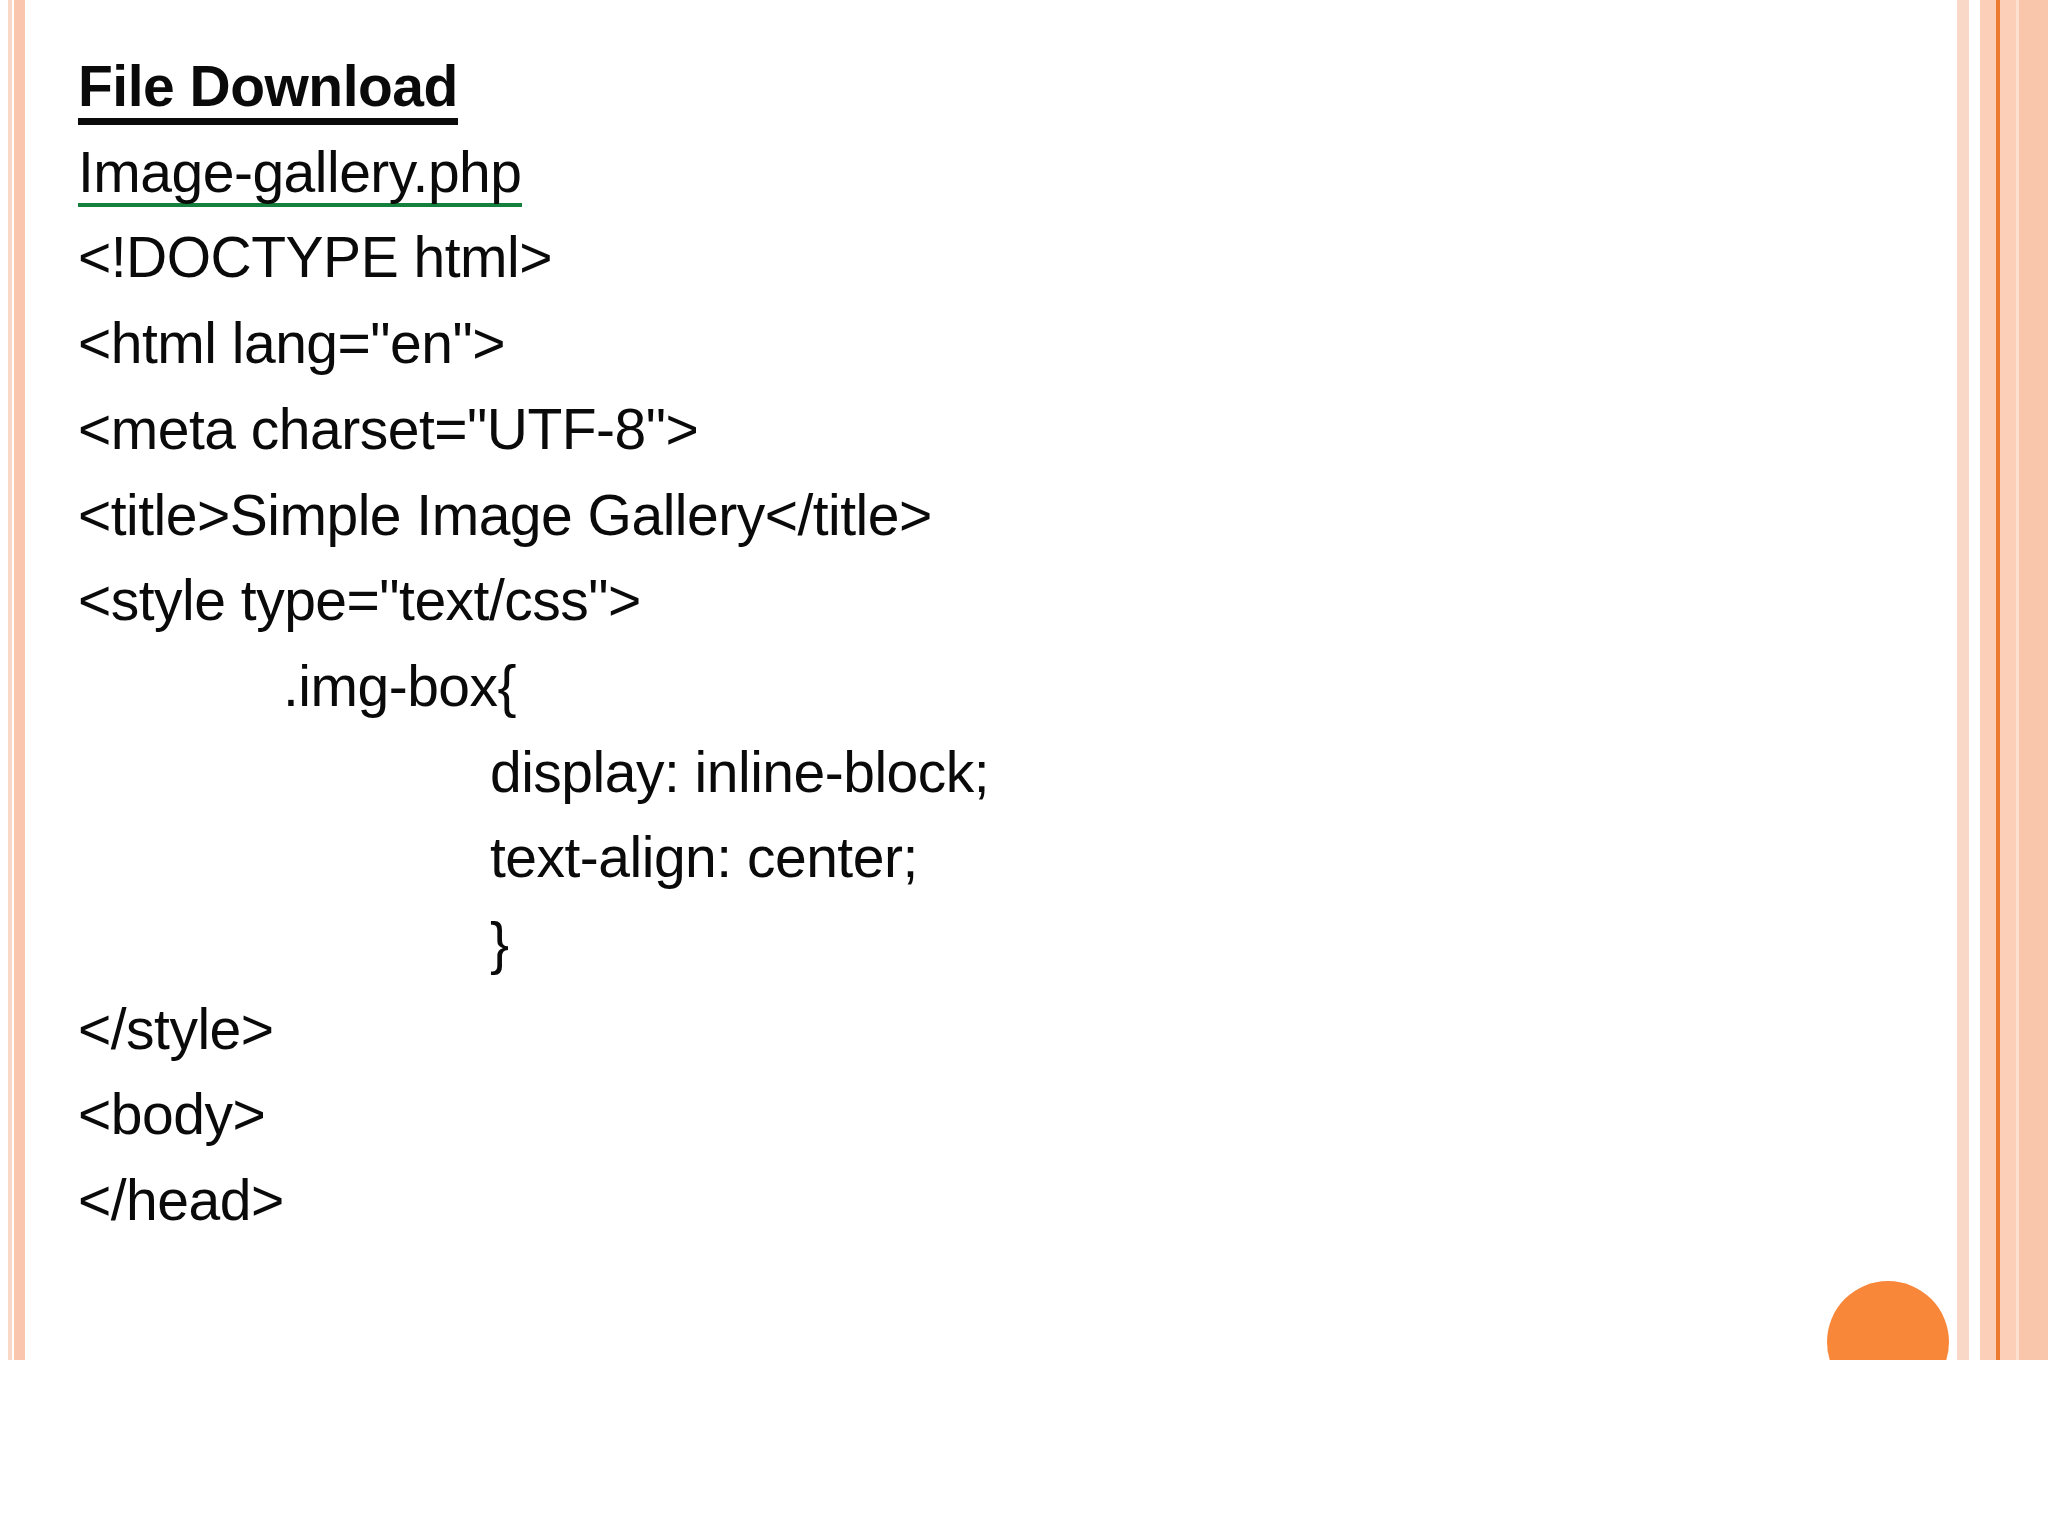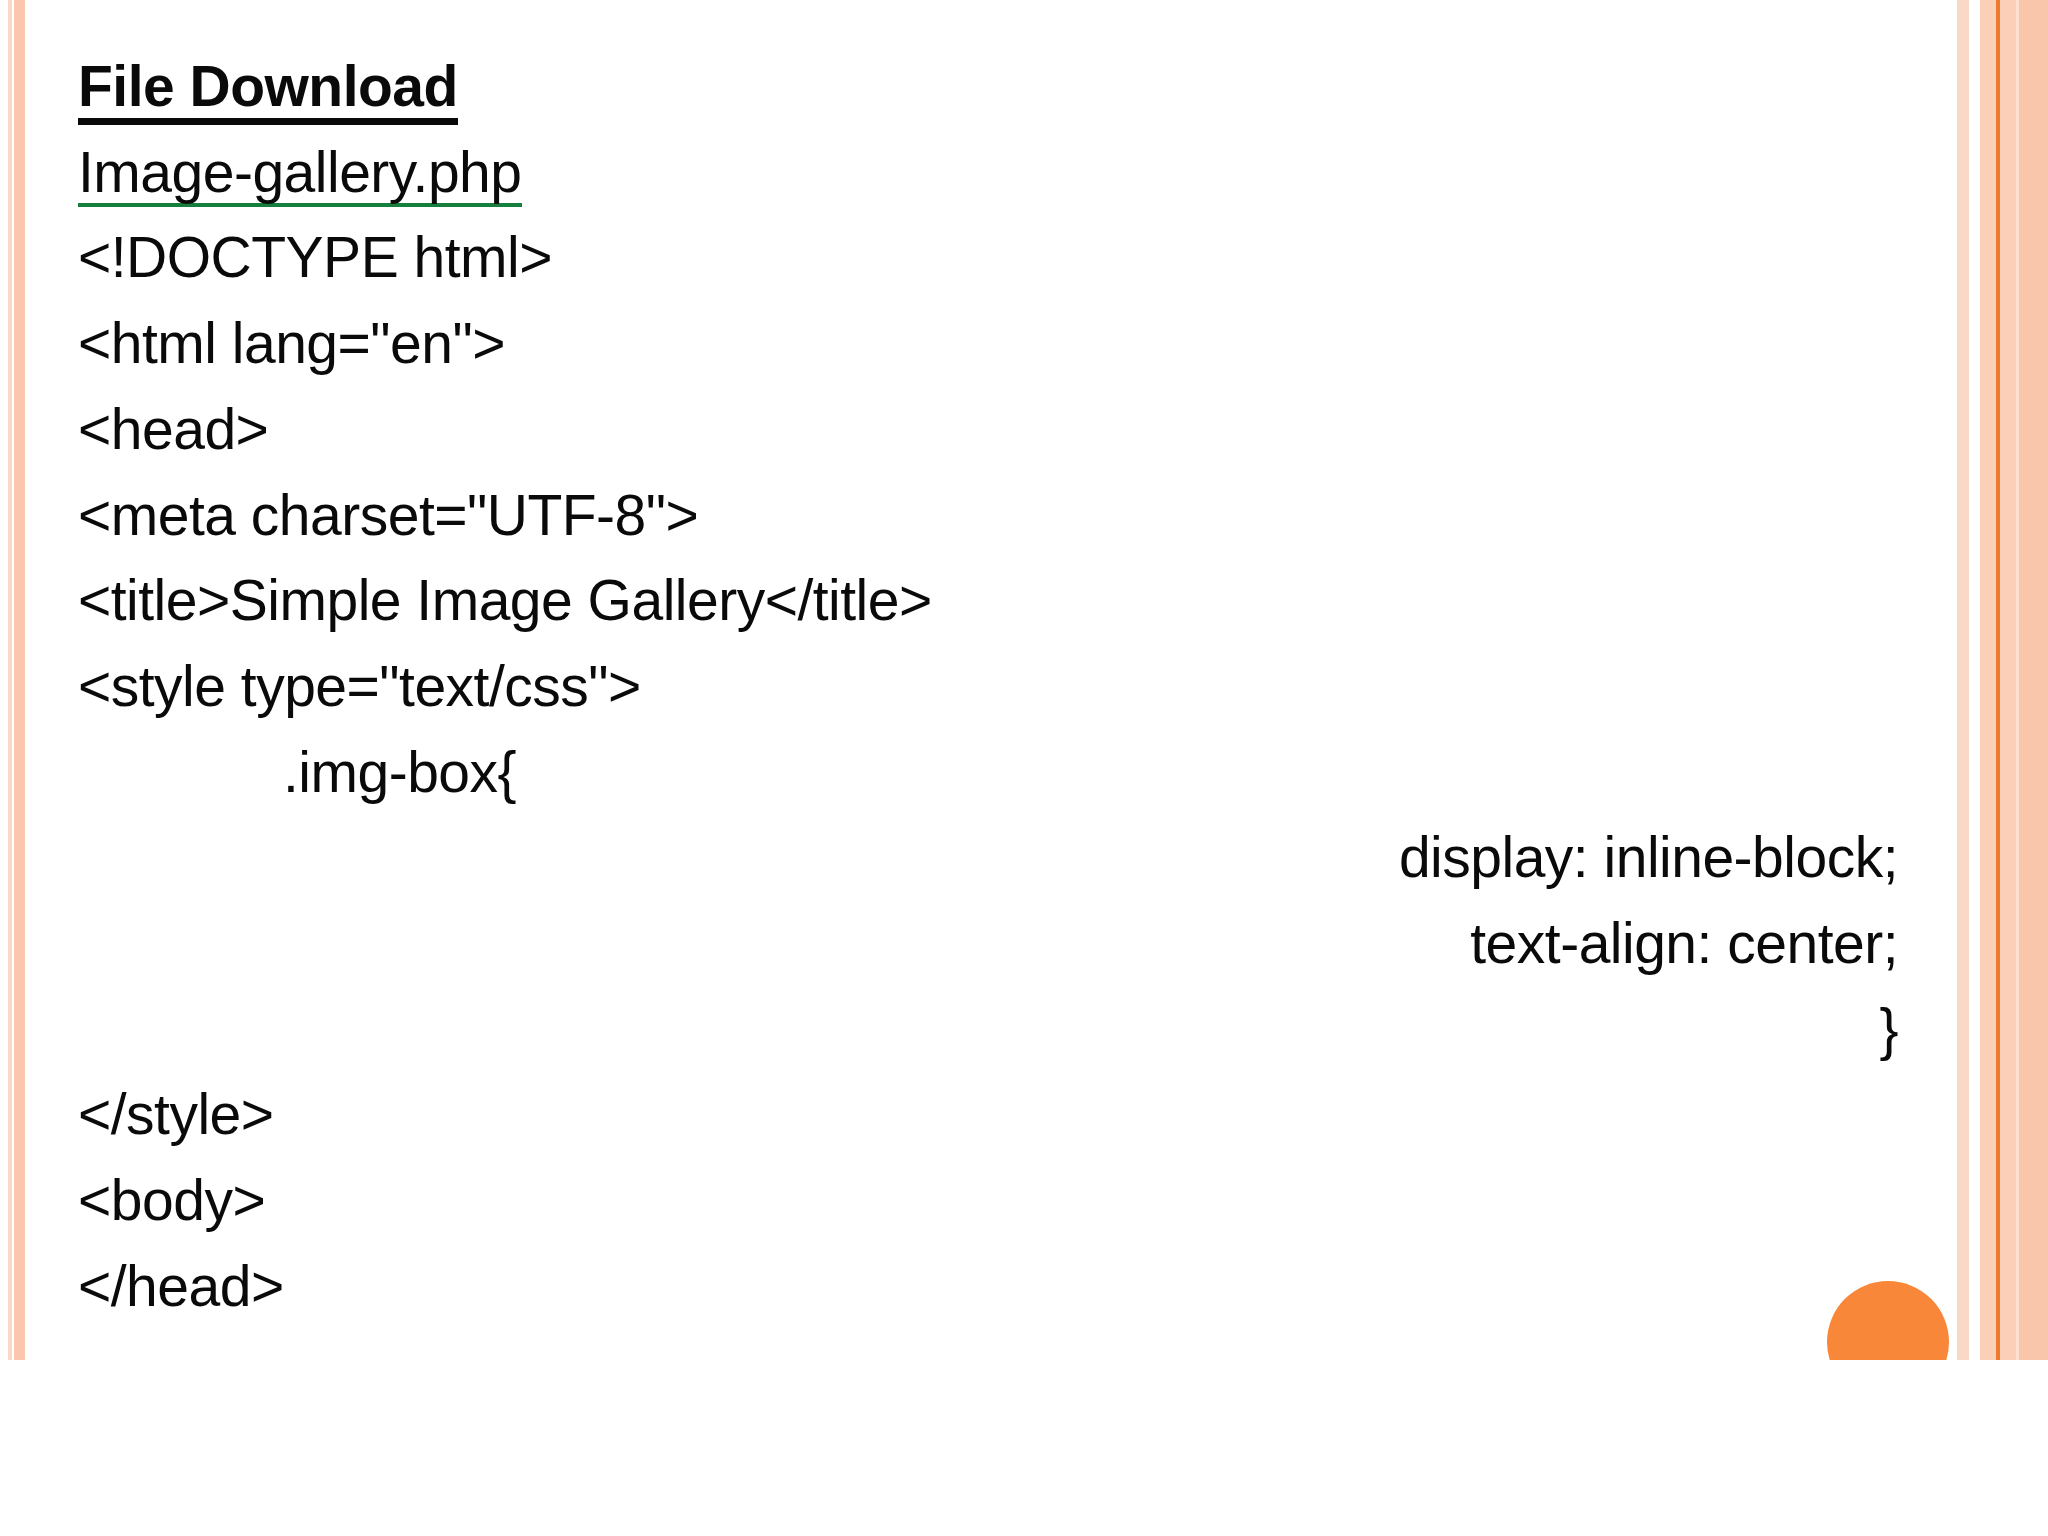--- a/index.html
+++ b/index.html
@@ -58,21 +58,21 @@
     line-height: 1.1;
     border-bottom: 7px solid #0a0a0a;
   }
   .filename-line span {
     display: inline-block;
     line-height: 1.1;
     border-bottom: 4px solid #15803d;
   }
   .indent-0 { padding-left: 0; }
   .indent-1 { padding-left: 205px; }
-  .indent-2 { padding-left: 412px; text-align: right; }
+  .indent-2 { padding-left: 412px; }
 </style>
 </head>
 <body>
 
 <div class="slide">
 
   <div class="stripe stripe-left-thin"></div>
   <div class="stripe stripe-left-band"></div>
   <div class="stripe stripe-right-thin"></div>
   <div class="stripe stripe-right-band"></div>
@@ -80,21 +80,20 @@
   <div class="stripe stripe-right-seam"></div>
   <div class="stripe stripe-right-outer"></div>
 
   <div class="circle"></div>
 
   <div class="content">
     <div class="line heading-line"><span>File Download</span></div>
     <div class="line filename-line"><span>Image-gallery.php</span></div>
     <div class="line indent-0">&lt;!DOCTYPE html&gt;</div>
     <div class="line indent-0">&lt;html lang="en"&gt;</div>
-    <div class="line indent-0">&lt;head&gt;</div>
     <div class="line indent-0">&lt;meta charset="UTF-8"&gt;</div>
     <div class="line indent-0">&lt;title&gt;Simple Image Gallery&lt;/title&gt;</div>
     <div class="line indent-0">&lt;style type="text/css"&gt;</div>
     <div class="line indent-1">.img-box{</div>
     <div class="line indent-2">display: inline-block;</div>
     <div class="line indent-2">text-align: center;</div>
     <div class="line indent-2">}</div>
     <div class="line indent-0">&lt;/style&gt;</div>
     <div class="line indent-0">&lt;body&gt;</div>
     <div class="line indent-0">&lt;/head&gt;</div>

